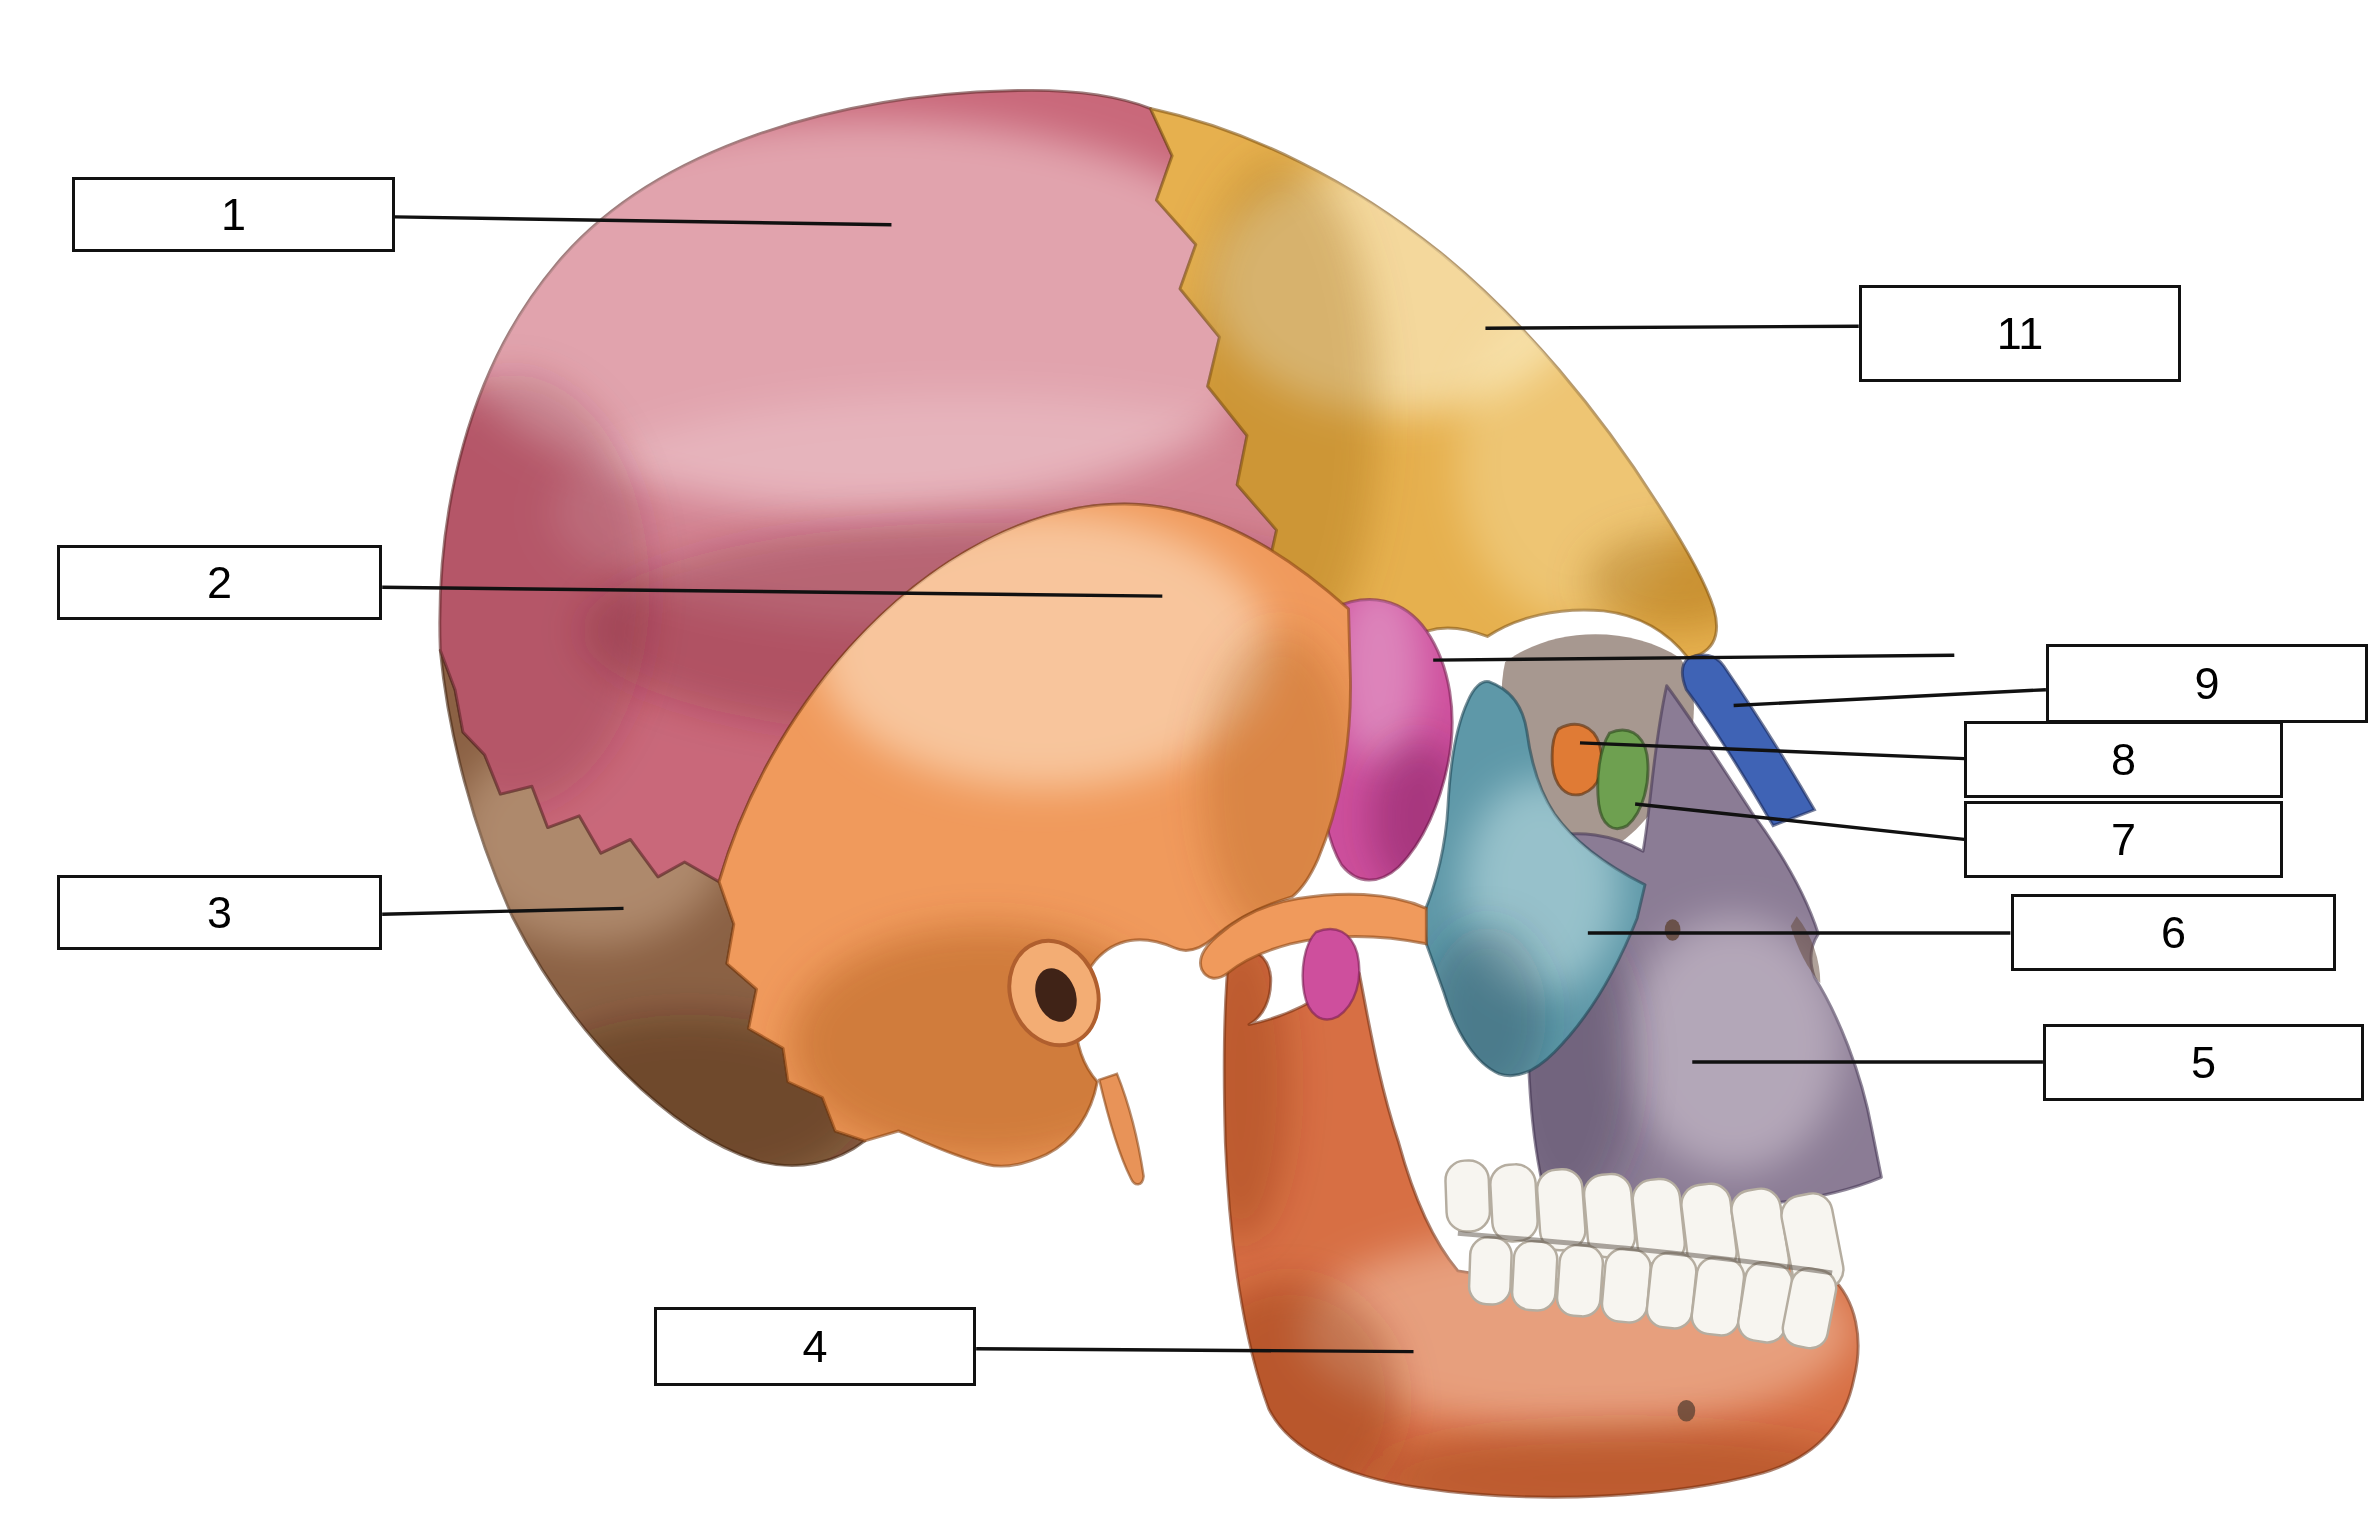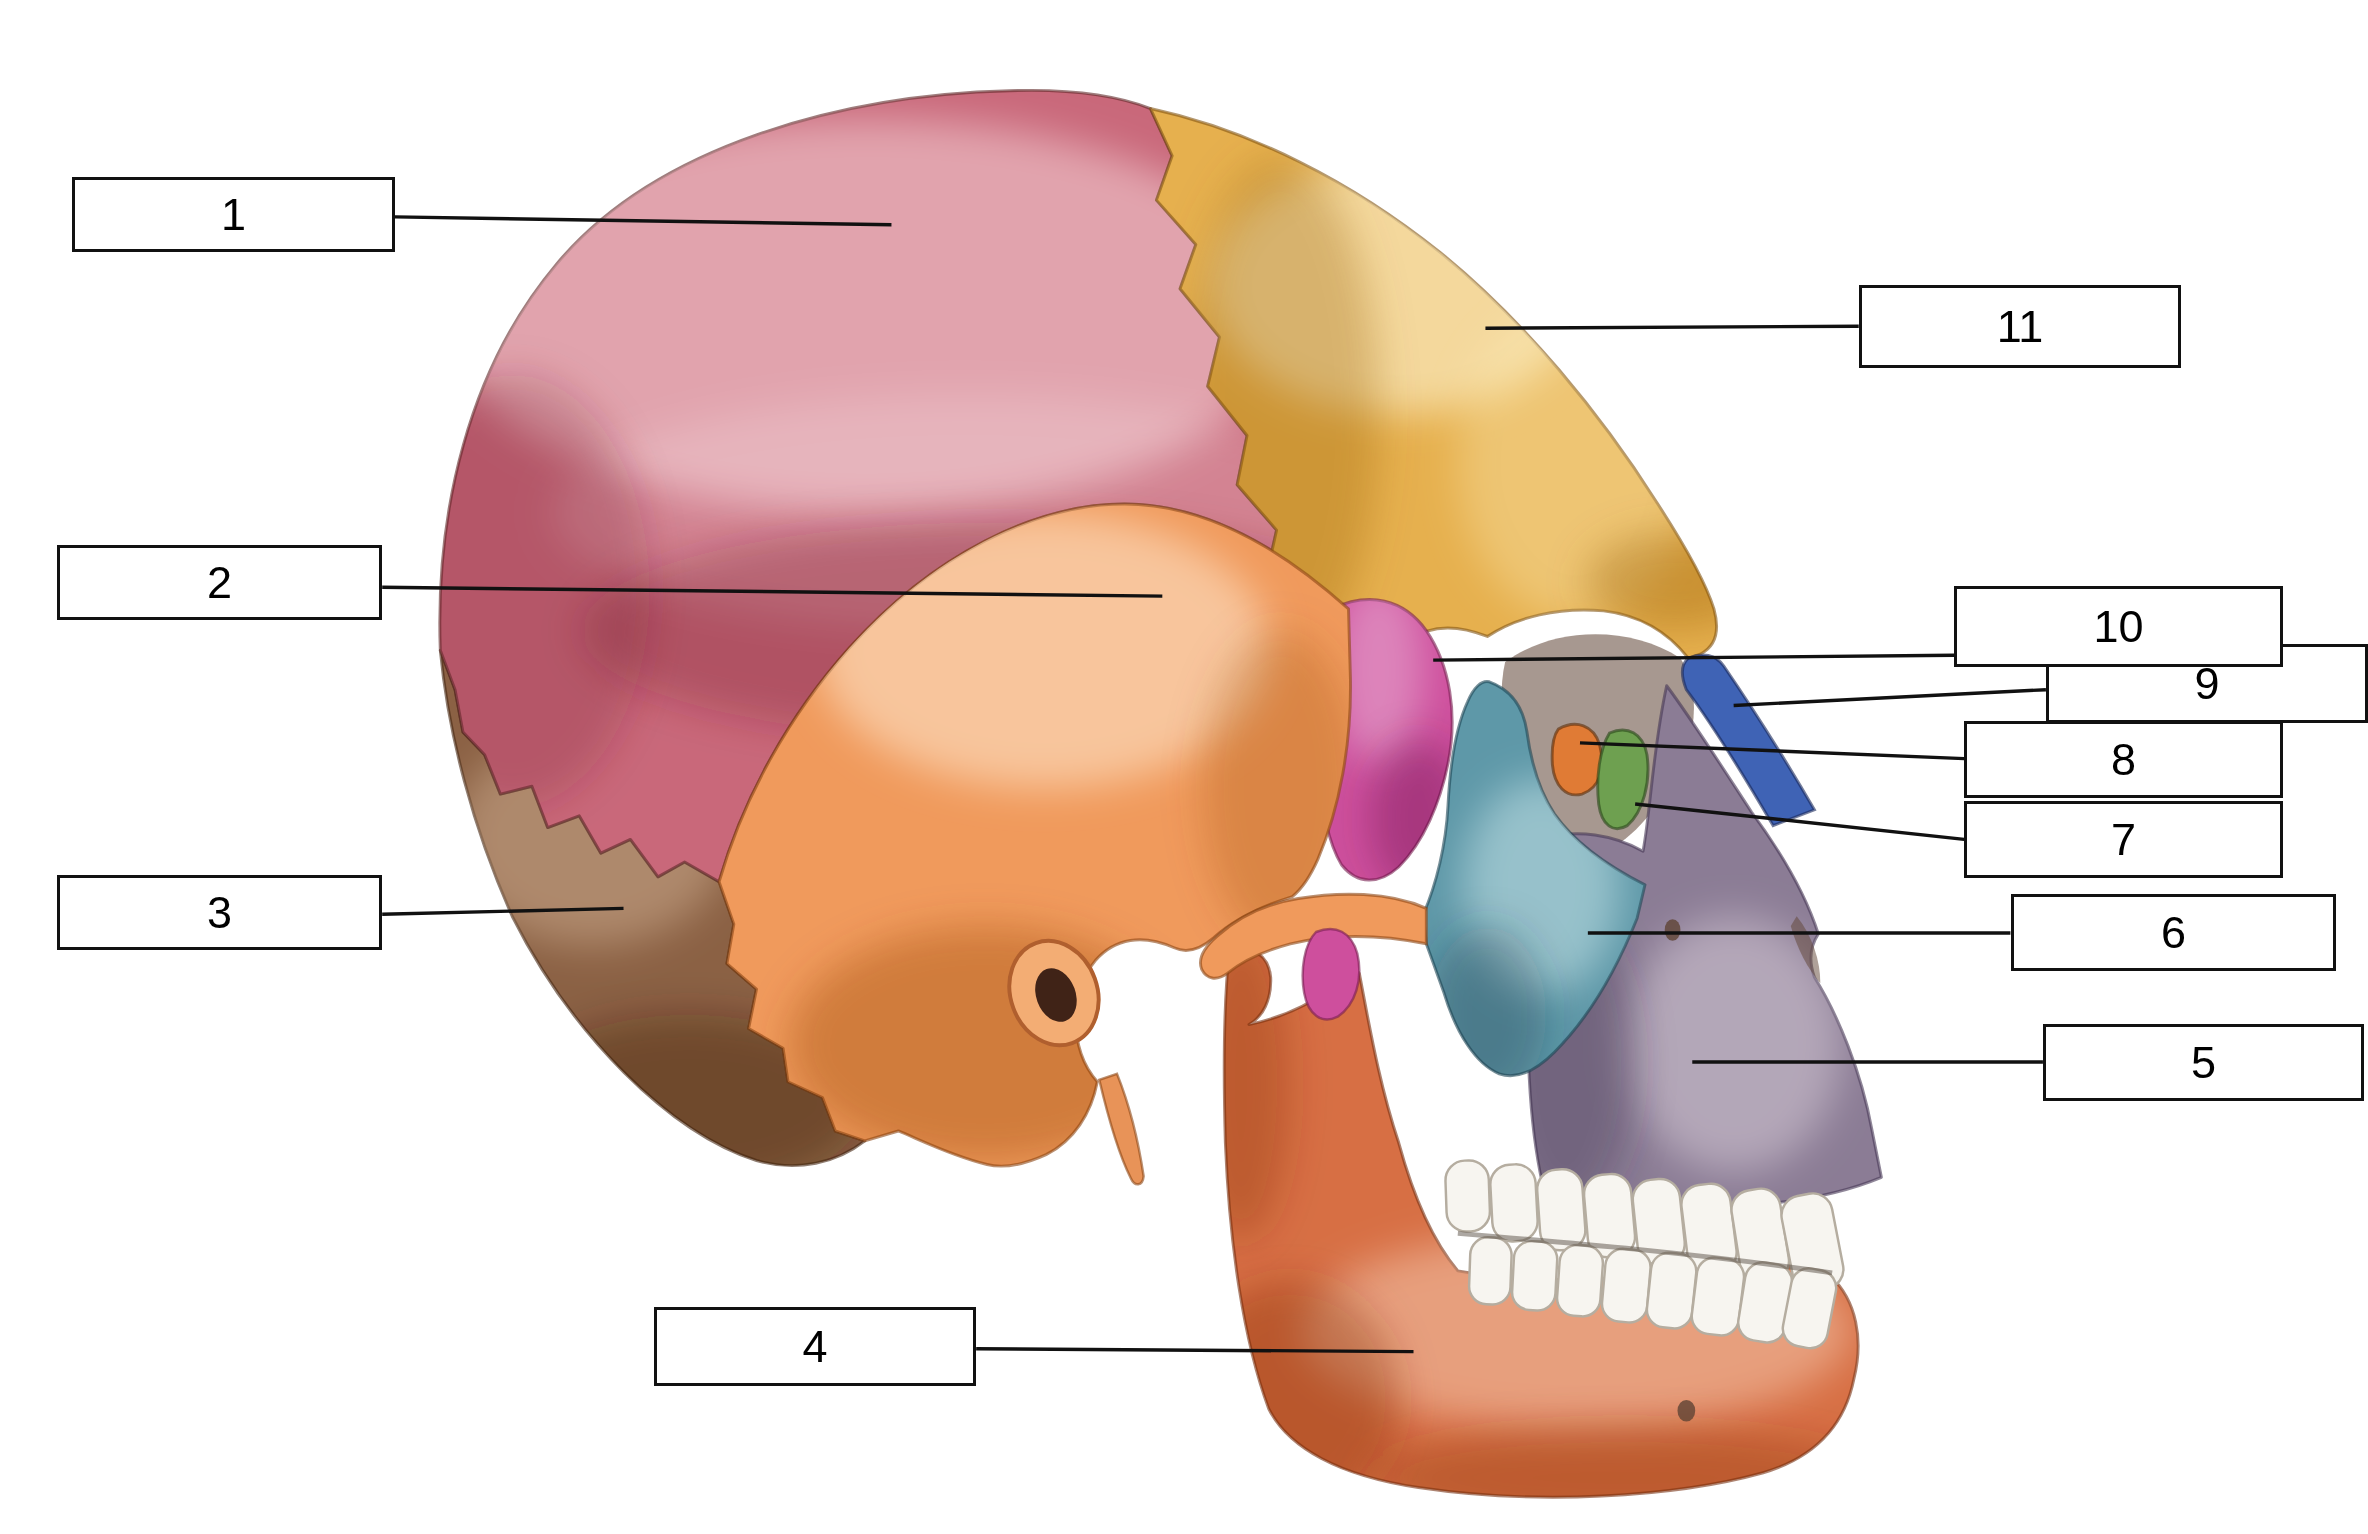--- a/index.html
+++ b/index.html
@@ -205,20 +205,17 @@
     </div>
     <div class="label-box" style="left: 1964px; top: 801px; width: 319px; height: 77px; border-color: rgb(17, 17, 17);">
       <span>7</span>
     </div>
     <div class="label-box" style="left: 1964px; top: 721px; width: 319px; height: 77px; border-color: rgb(17, 17, 17);">
       <span>8</span>
     </div>
     <div class="label-box" style="left: 2046px; top: 644px; width: 322px; height: 79px; border-color: rgb(17, 17, 17);">
       <span>9</span>
     </div>
-    <div class="label-box" style="left: 1954px; top: 586px; width: 329px; height: 81px; border-color: rgb(17, 17, 17);">
-      <span>10</span>
-    </div>
-    <div class="label-box" style="left: 1859px; top: 285px; width: 322px; height: 83px; border-color: rgb(17, 17, 17);">
+    <div class="label-box" style="left: 1859px; top: 285px; width: 322px; height: 97px; border-color: rgb(17, 17, 17);">
       <span>11</span>
     </div>
   </div>
 
 
 </body></html>

